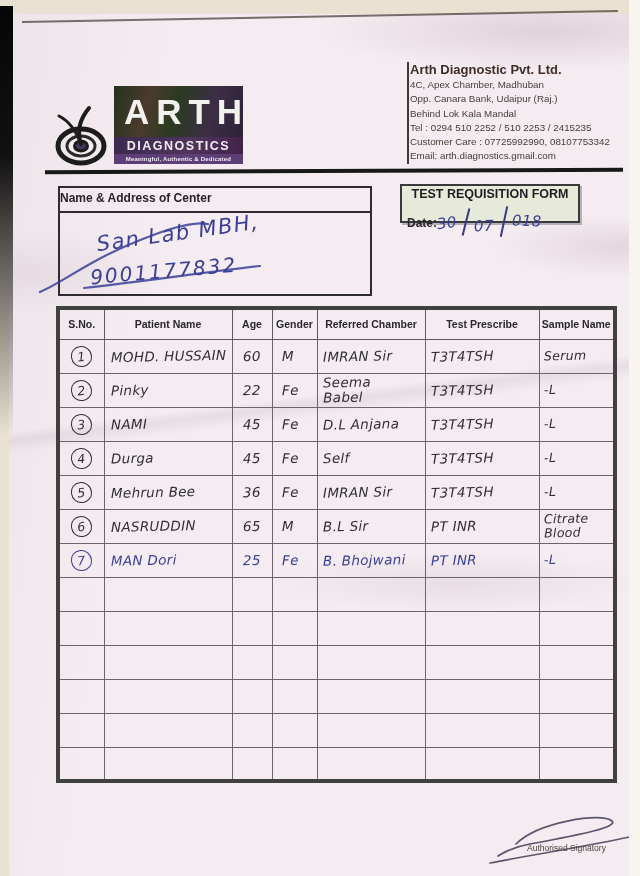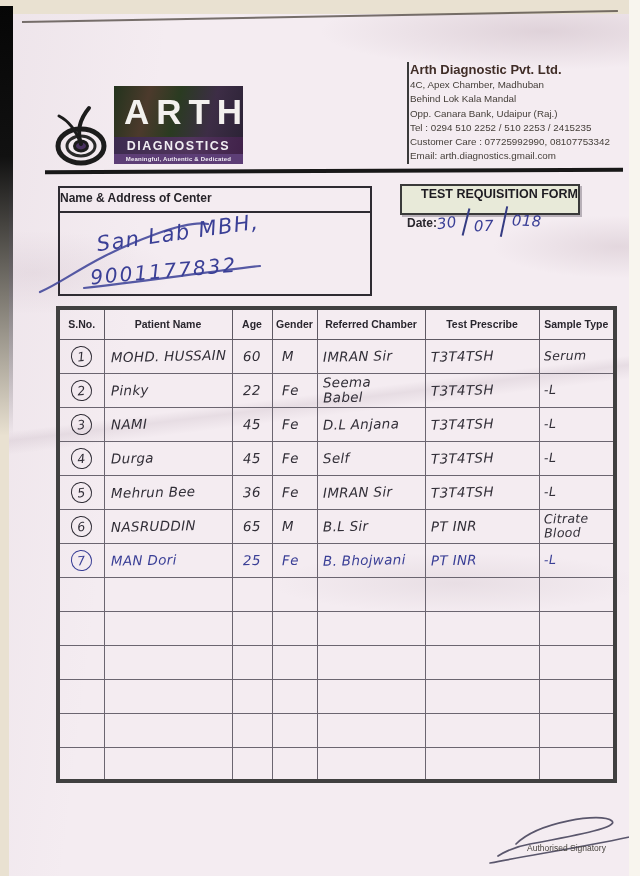--- a/index.html
+++ b/index.html
@@ -42,23 +42,23 @@
     border-left:2px solid #3a3a3a; padding-left:1px; color:#46403b; }
   .company .name { font-size:13px; font-weight:bold; color:#402d27; margin-bottom:1px; }
   .company .line { font-size:9.8px; line-height:14.3px; white-space:nowrap; }
   .top-rule { position:absolute; left:45px; top:169px; width:578px; height:3.5px; background:#181818;
     transform:rotate(-0.25deg); z-index:3; }
   
   .center-box { position:absolute; left:58px; top:186px; width:314px; height:110px;
     border:2px solid #2e2b32; z-index:3; }
   .center-box-header { height:25px; border-bottom:2px solid #2e2b32; text-align:left;
     font-size:12px; font-weight:bold; color:#262329; padding-top:3px; }
-  .trf-box { position:absolute; left:400px; top:184px; width:180px; height:31px; z-index:3;
+  .trf-box { position:absolute; left:400px; top:184px; width:180px; height:39px; z-index:3;
     background:#e8ead9; border:2px solid #3a3a3a; box-shadow:2px 2px 0 rgba(110,105,115,.45);
-    text-align:right; font-size:12.5px; font-weight:bold; color:#1e1c22; line-height:17px; }
+    text-align:center; font-size:12.5px; font-weight:bold; color:#1e1c22; line-height:17px; }
   .date-label { position:absolute; left:407px; top:216px; font-size:12px; font-weight:bold; color:#2a272e; z-index:3; }
   
   .hw { font-family:"DejaVu Sans", sans-serif; font-style:italic; letter-spacing:.3px;
     white-space:pre-line; line-height:1.1; display:inline-block; transform:rotate(-1.2deg); }
   .ink-black { color:var(--ink-black,#322f38); }
   .ink-blue  { color:var(--ink-blue,#3a3f96); }
   .hw-center1 { position:absolute; left:96px; top:222px; font-size:21px; transform:rotate(-8deg); z-index:3; letter-spacing:1.5px; }
   .hw-center2 { position:absolute; left:90px; top:260px; font-size:20px; transform:rotate(-5deg); z-index:3; letter-spacing:2px; }
   .center-flourish { position:absolute; left:38px; top:196px; z-index:3; pointer-events:none; }
   .hw-date { position:absolute; z-index:3; font-size:15px; }
@@ -100,22 +100,22 @@
     <path d="M26,44 C20,28 12,20 4,16" fill="none" stroke="#1c1c1c" stroke-width="3" stroke-linecap="round"></path>
   </svg>
 </div>
 <div class="arth-box">ARTH</div>
 <div class="diag-bar">DIAGNOSTICS</div>
 <div class="tagline-bar">Meaningful, Authentic &amp; Dedicated</div>
 
 <div class="company">
   <div class="name">Arth Diagnostic Pvt. Ltd.</div>
   <div class="line">4C, Apex Chamber, Madhuban</div>
+  <div class="line">Opp. Canara Bank, Udaipur (Raj.)</div>
   <div class="line">Behind Lok Kala Mandal</div>
-  <div class="line">Opp. Canara Bank, Udaipur (Raj.)</div>
   <div class="line">Tel : 0294 510 2252 / 510 2253 / 2415235</div>
   <div class="line">Customer Care : 07725992990, 08107753342</div>
   <div class="line">Email: arth.diagnostics.gmail.com</div>
 </div>
 
 <div class="top-rule"></div>
 
 <div class="center-box">
   <div class="center-box-header">Name &amp; Address of Center</div>
 </div>
@@ -145,21 +145,21 @@
       <col style="width:76px">
   </colgroup>
   <thead>
     <tr>
       <th>S.No.</th>
       <th>Patient Name</th>
       <th>Age</th>
       <th>Gender</th>
       <th>Referred Chamber</th>
       <th>Test Prescribe</th>
-      <th>Sample Type</th>
+      <th>Sample Name</th>
     </tr>
   </thead>
   <tbody id="req-tbody">
       <tr>
         <td><span class="hw ink-black circle-no">1</span></td>
         <td><span class="hw ink-black">MOHD. HUSSAIN</span></td>
         <td><span class="hw ink-black">60</span></td>
         <td><span class="hw ink-black">M</span></td>
         <td><span class="hw ink-black">IMRAN Sir</span></td>
         <td><span class="hw ink-black">T3T4TSH</span></td>

